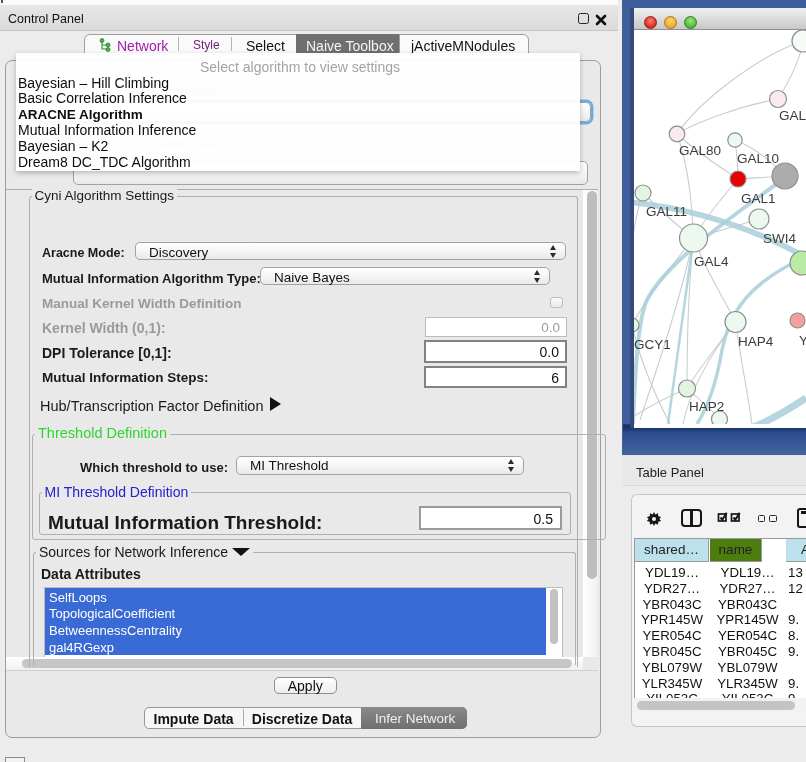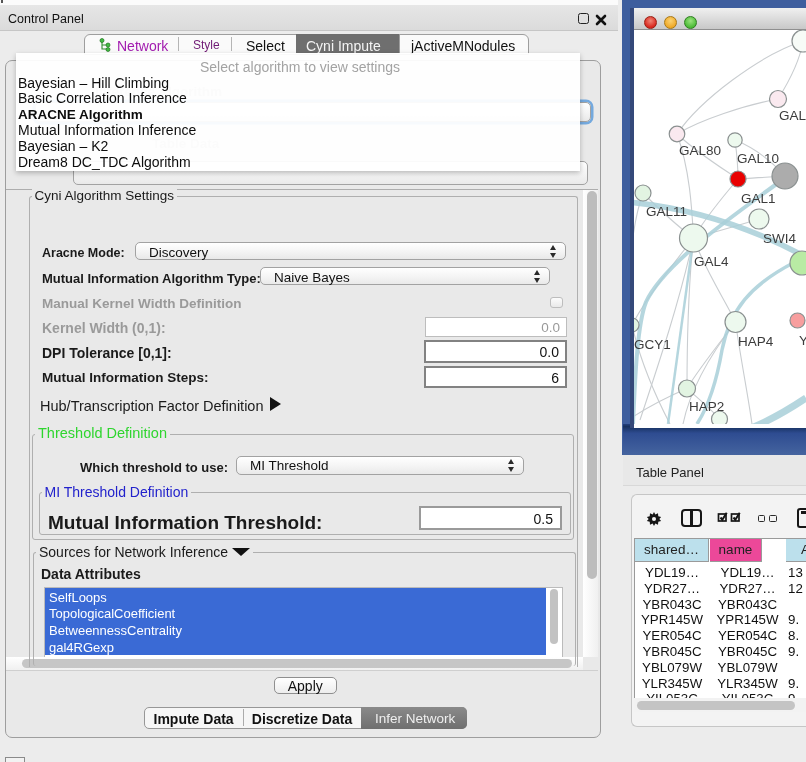--- a/index.html
+++ b/index.html
@@ -39,21 +39,21 @@
       <circle cx="9" cy="7" r="2" fill="#41BE41" stroke="#1E6E1E" stroke-width="0.7"></circle>
       <circle cx="9" cy="11.5" r="2" fill="#41BE41" stroke="#1E6E1E" stroke-width="0.7"></circle>
     </svg>
   </div>
   <div class="abs" style="left:117px;top:38px;font-size:14px;color:#a21caf;">Network</div>
   <div class="abs" style="left:178px;top:37px;width:1px;height:14px;background:#B5B5B5;"></div>
   <div class="abs" style="left:193px;top:38px;font-size:12px;color:#701a75;">Style</div>
   <div class="abs" style="left:231px;top:37px;width:1px;height:14px;background:#B5B5B5;"></div>
   <div class="abs" style="left:246px;top:38px;font-size:14px;color:#111;">Select</div>
   <div class="abs" style="left:295.5px;top:34px;width:103px;height:19px;background:#6F6F6F;"></div>
-  <div class="abs" style="left:306px;top:38px;font-size:14px;color:#F4F4F4;">Cyni Impute</div>
+  <div class="abs" style="left:306px;top:38px;font-size:14px;color:#F4F4F4;">Naive Toolbox</div>
   <div class="abs" style="left:399px;top:34px;width:1px;height:19px;background:#9E9E9E;"></div>
   <div class="abs" style="left:411px;top:38px;font-size:14px;color:#111;">jActiveMNodules</div>
 
   <div class="abs" style="left:5px;top:60px;width:594px;height:676px;background:#E9E9E9;border:1px solid #9E9E9E;border-radius:7px;"></div>
 
   <div class="abs" style="left:95px;top:84px;font-size:13.5px;font-weight:bold;color:rgba(130,130,130,0.5);">Inference Algorithm</div>
   <div class="combo" style="left:35px;top:102px;width:554px;height:18px;box-shadow:0 0 0 2.5px #74A9DE;"></div>
   <div class="abs" style="left:152px;top:136px;font-size:13.5px;font-weight:bold;color:rgba(130,130,130,0.45);">Table Data</div>
   <div class="combo" style="left:73px;top:161px;width:513px;height:22px;"></div>
 
@@ -85,21 +85,21 @@
   <div class="lbl" style="left:42px;top:320px;font-size:14px;color:#9A9A9A;">Kernel Width (0,1):</div>
   <div class="inp" style="left:424.5px;top:316.5px;width:142.5px;height:20.5px;border:1px solid #BDBDBD;color:#9A9A9A;font-size:13.5px;padding:2px 6px 0 0;">0.0</div>
   <div class="lbl" style="left:42px;top:345px;font-size:14px;">DPI Tolerance [0,1]:</div>
   <div class="inp" style="left:424px;top:339.5px;width:143px;height:23.5px;border:2px solid #828282;color:#111;font-size:14px;padding:2.5px 6px 0 0;">0.0</div>
   <div class="lbl" style="left:42px;top:370px;font-size:13.5px;">Mutual Information Steps:</div>
   <div class="inp" style="left:424px;top:365.5px;width:143px;height:22.5px;border:2px solid #828282;color:#111;font-size:14px;padding:2px 6px 0 0;">6</div>
 
   <div class="abs" style="left:40px;top:398px;font-size:14.5px;color:#1a1a1a;">Hub/Transcription Factor Definition</div>
   <div class="abs" style="left:270px;top:397px;width:0;height:0;border-top:7px solid transparent;border-bottom:7px solid transparent;border-left:11px solid #111;"></div>
 
-  <div class="grp" style="left:32px;top:434px;width:540px;height:104px;">
+  <div class="grp" style="left:32px;top:434px;width:540px;height:104px;padding-left:32px;">
     <div class="gtitle" style="color:#2FD52F;font-size:14.5px;top:-10px;">Threshold Definition</div>
   </div>
   <div class="lbl" style="left:80px;top:459.5px;font-size:13px;">Which threshold to use:</div>
   <div class="combo" style="left:236px;top:455.5px;width:286px;height:17px;">
       <span class="ct">MI Threshold</span>
       <span class="spin" style="right:8px;"></span>
     </div>
 
   <div class="grp" style="left:38.5px;top:492px;width:530px;height:41px;">
     <div class="gtitle" style="color:#2222CC;font-size:14px;">MI Threshold Definition</div>
@@ -228,21 +228,21 @@
       <path d="M17.5 9.5 L19.3 11.7 L23.7 4.7" fill="none" stroke="#161616" stroke-width="2"></path>
     </svg>
   </div>
   <div class="abs" style="left:757.5px;top:514.5px;width:7px;height:7px;border:1.4px solid #2A2A2A;border-radius:1.5px;box-sizing:border-box;"></div>
   <div class="abs" style="left:768.5px;top:514.5px;width:8.5px;height:7px;border:1.4px solid #2A2A2A;border-radius:1.5px;box-sizing:border-box;"></div>
   <div class="abs" style="left:797px;top:508px;width:11px;height:19.5px;border:2.5px solid #161616;border-right:none;border-radius:3px 0 0 3px;box-sizing:border-box;"></div>
   <div class="abs" style="left:801px;top:511px;width:5px;height:2.5px;background:#161616;"></div>
 
   <div class="abs" style="left:634px;top:538px;width:172px;height:160px;background:#fff;border-top:1px solid #9A9A9A;border-left:1px solid #9A9A9A;overflow:hidden;box-sizing:border-box;">
     <div class="abs" style="left:0;top:0;width:74px;height:23px;background:#BCE0EC;border-right:1px solid #9A9A9A;border-bottom:1px solid #9A9A9A;text-align:center;font-size:13.5px;color:#222;padding-top:3px;box-sizing:border-box;">shared…</div>
-    <div class="abs" style="left:75px;top:0;width:52px;height:23px;background:#ec4899;border-right:1px solid #9A9A9A;border-bottom:1px solid #9A9A9A;text-align:center;font-size:13.5px;color:#222;padding-top:3px;box-sizing:border-box;">name</div>
+    <div class="abs" style="left:75px;top:0;width:52px;height:23px;background:#4d7c0f;border-right:1px solid #9A9A9A;border-bottom:1px solid #9A9A9A;text-align:center;font-size:13.5px;color:#222;padding-top:3px;box-sizing:border-box;">name</div>
     <div class="abs" style="left:151px;top:0;width:21px;height:23px;background:#BCE0EC;border-bottom:1px solid #9A9A9A;text-align:left;font-size:13.5px;color:#222;padding:3px 0 0 15px;box-sizing:border-box;">A</div>
     <div class="abs" style="left:0;top:26px;width:74px;text-align:center;font-size:13.3px;color:#111;line-height:15.8px;">YDL19…<br>YDR27…<br>YBR043C<br>YPR145W<br>YER054C<br>YBR045C<br>YBL079W<br>YLR345W<br>YIL053C</div>
     <div class="abs" style="left:75px;top:26px;width:75px;text-align:center;font-size:13.3px;color:#111;line-height:15.8px;">YDL19…<br>YDR27…<br>YBR043C<br>YPR145W<br>YER054C<br>YBR045C<br>YBL079W<br>YLR345W<br>YIL053C</div>
     <div class="abs" style="left:153px;top:26px;width:19px;text-align:left;font-size:13.3px;color:#111;line-height:15.8px;">13<br>12<br>&nbsp;<br>9.<br>8.<br>9.<br>&nbsp;<br>9.<br>9.</div>
   </div>
   <div class="abs" style="left:634px;top:698px;width:172px;height:14px;background:#F2F2F2;"></div>
   <div class="abs" style="left:637px;top:700.5px;width:158px;height:9px;background:#C4C4C4;border-radius:4.5px;"></div>
 
 </div>
 

